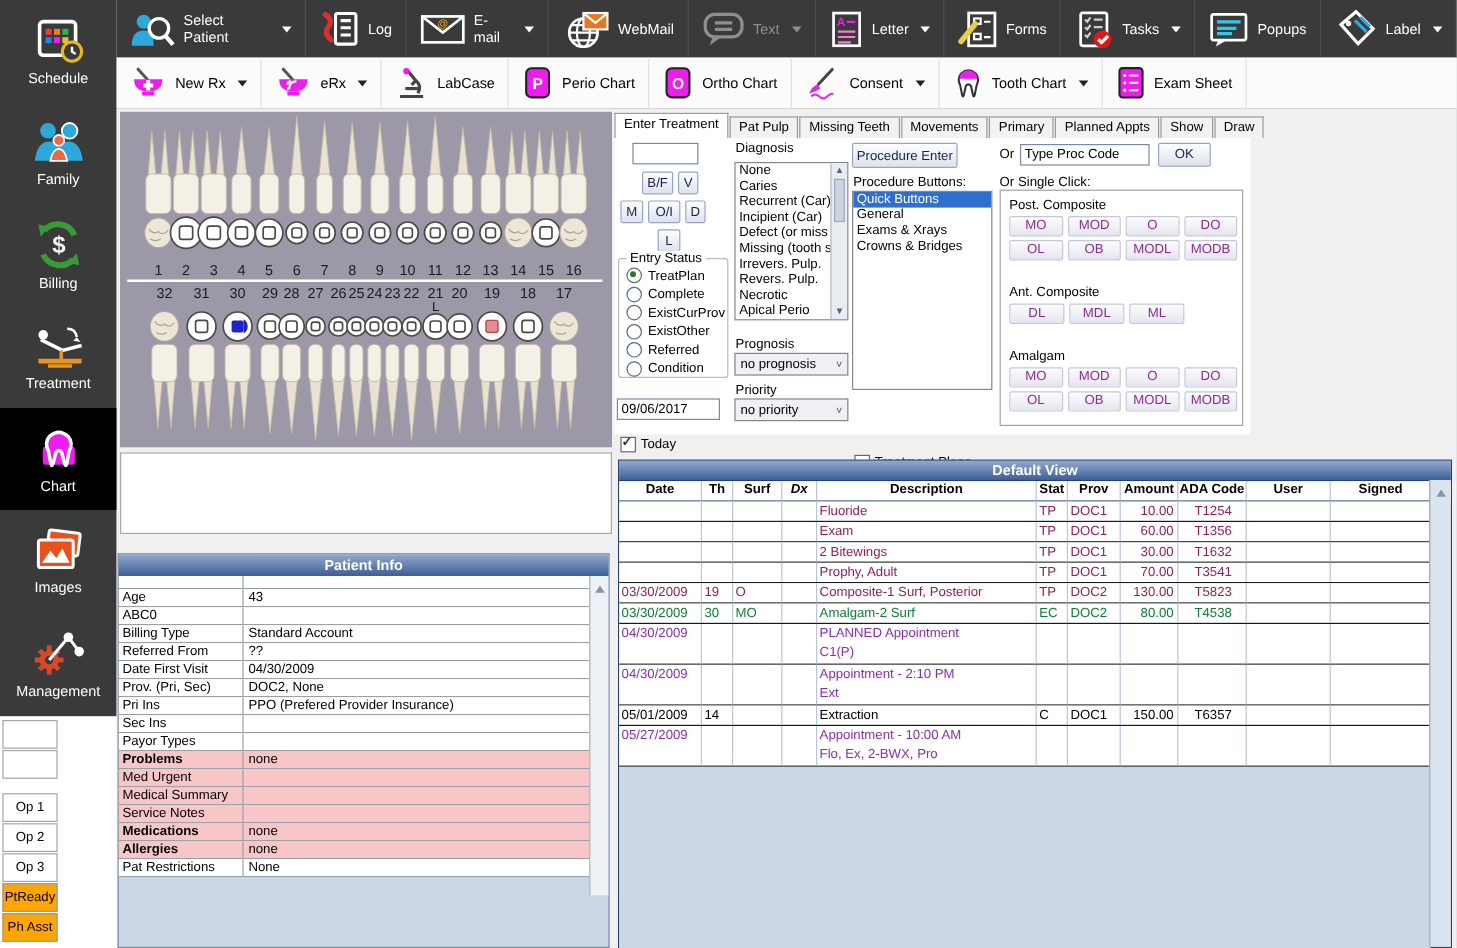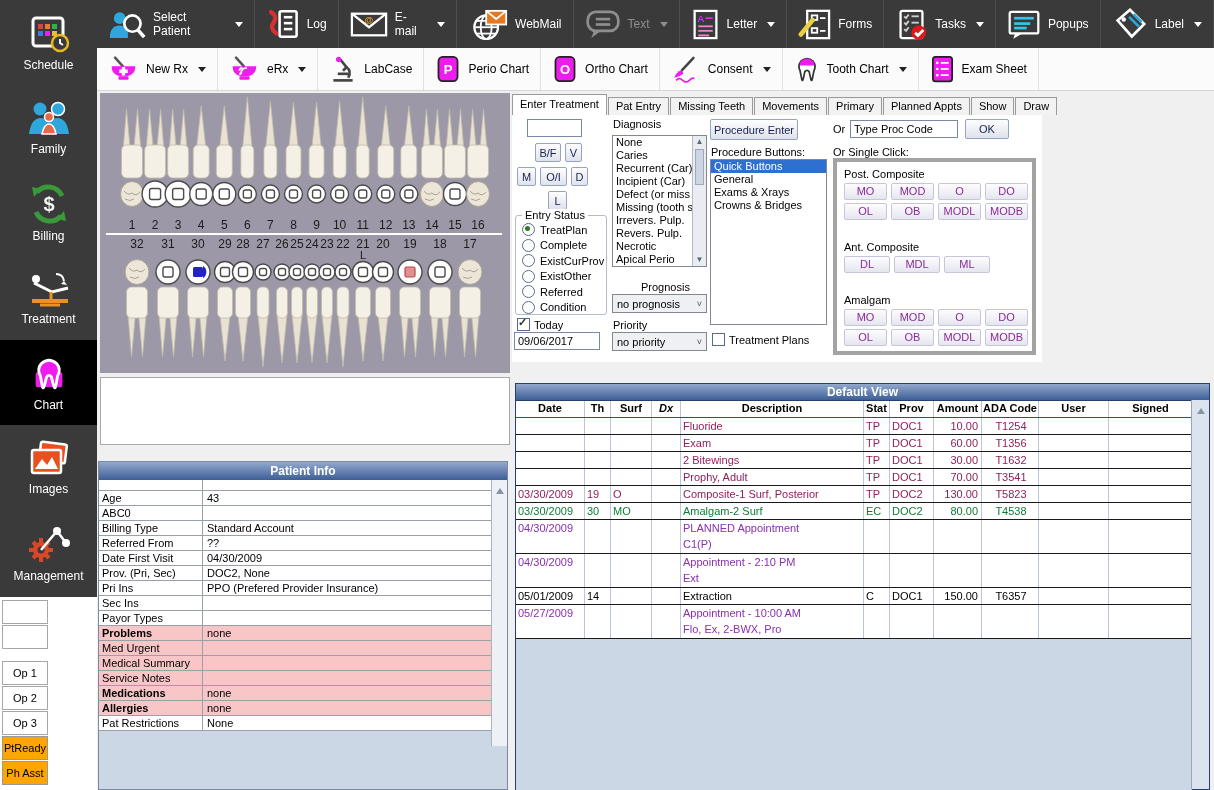--- a/index.html
+++ b/index.html
@@ -89,22 +89,22 @@
          justify-content:space-between;padding:0 4px;font-size:11px;box-sizing:border-box;cursor:pointer;}
   .combo .chev{font-size:9px;color:#44506a;}
   .gbox{position:absolute;border:1px solid #b4bcca;border-radius:3px;box-sizing:border-box;}
   .gbox-label{position:absolute;top:-7px;left:6px;background:#fff;padding:0 3px;font-size:11px;}
   .radio-row{display:flex;align-items:center;gap:5px;height:15.5px;font-size:11px;padding-left:6px;cursor:pointer;}
   .radio{width:11px;height:11px;border-radius:50%;border:1px solid #5a6a8a;background:#fff;position:relative;flex:0 0 auto;}
   .radio.checked:after{content:"";position:absolute;left:2px;top:2px;width:5px;height:5px;border-radius:50%;background:#2a7a2a;}
   .cbx{width:11px;height:11px;border:1px solid #5a6a8a;background:#fff;display:inline-block;position:relative;
        vertical-align:-2px;margin-right:4px;flex:0 0 auto;}
   .cbx.checked:after{content:"\2713";position:absolute;left:0;top:-3px;font-size:11px;font-weight:bold;color:#2a3a2a;}
-  .chk-row{position:absolute;display:flex;align-items:center;font-size:11px;cursor:pointer;}
-  .sc-box{position:absolute;left:321px;top:43px;width:203px;height:197px;border:4px solid #a3a3a3;background:#fff;
+  .chk-row{position:absolute;display:flex;font-size:11px;cursor:pointer;margin-top:46px;}
+  .sc-box{position:absolute;left:321px;top:43px;width:203px;height:197px;border:1px solid #a3a3a3;background:#fff;
           padding:2px 0 0 7px;box-sizing:border-box;overflow:hidden;}
   .sc-name{font-size:11px;margin:4px 0 3px;}
   .sc-row{display:flex;margin-bottom:3px;}
   .sc-btn{width:44px;height:15px;line-height:15px;text-align:center;background:linear-gradient(#fdfdfe,#e5e5ef);
           border:1px solid #c6c6da;border-radius:2px;font-size:11px;margin-right:4px;cursor:pointer;}
   .sc-gap{height:14px;}
 </style>
 </head>
 <body>
 
@@ -759,21 +759,21 @@
           <span class="pi-value">None</span>
         </div>
       </div>
     <div class="pi-scroll">
         <div class="sb-up"></div>
       </div>
   </div>
 
   <div class="tabs" id="tabs">
       <div class="tab active">Enter Treatment</div>
-      <div class="tab">Pat Entry</div>
+      <div class="tab">Pat Pulp</div>
       <div class="tab">Missing Teeth</div>
       <div class="tab">Movements</div>
       <div class="tab">Primary</div>
       <div class="tab">Planned Appts</div>
       <div class="tab">Show</div>
       <div class="tab">Draw</div>
     </div>
 
   <div class="txp">
     <input class="tbox" style="left: 15px; top: 4px; width: 55px; height: 18px;" value="">
@@ -832,21 +832,21 @@
           <div class="lb-item">Revers. Pulp.</div>
           <div class="lb-item">Necrotic</div>
           <div class="lb-item">Apical Perio</div>
         </div>
       <div class="lb-scroll">
         <div class="lb-arrow">▲</div>
         <div class="lb-thumb"></div>
         <div class="lb-arrow" style="position:absolute;bottom:0;left:0;right:0;">▼</div>
       </div>
     </div>
-    <div class="lbl" style="left:101px;top:166px;margin-left:28px;">Prognosis</div>
+    <div class="lbl" style="left:101px;top:166px;">Prognosis</div>
     <div class="combo" style="left:100px;top:179px;width:95px;height:19px;">
       <span>no prognosis</span>
       <span class="chev">˅</span>
     </div>
     <div class="lbl" style="left:101px;top:204px;">Priority</div>
     <div class="combo" style="left:100px;top:217px;width:95px;height:19px;">
       <span>no priority</span>
       <span class="chev">˅</span>
     </div>
 

